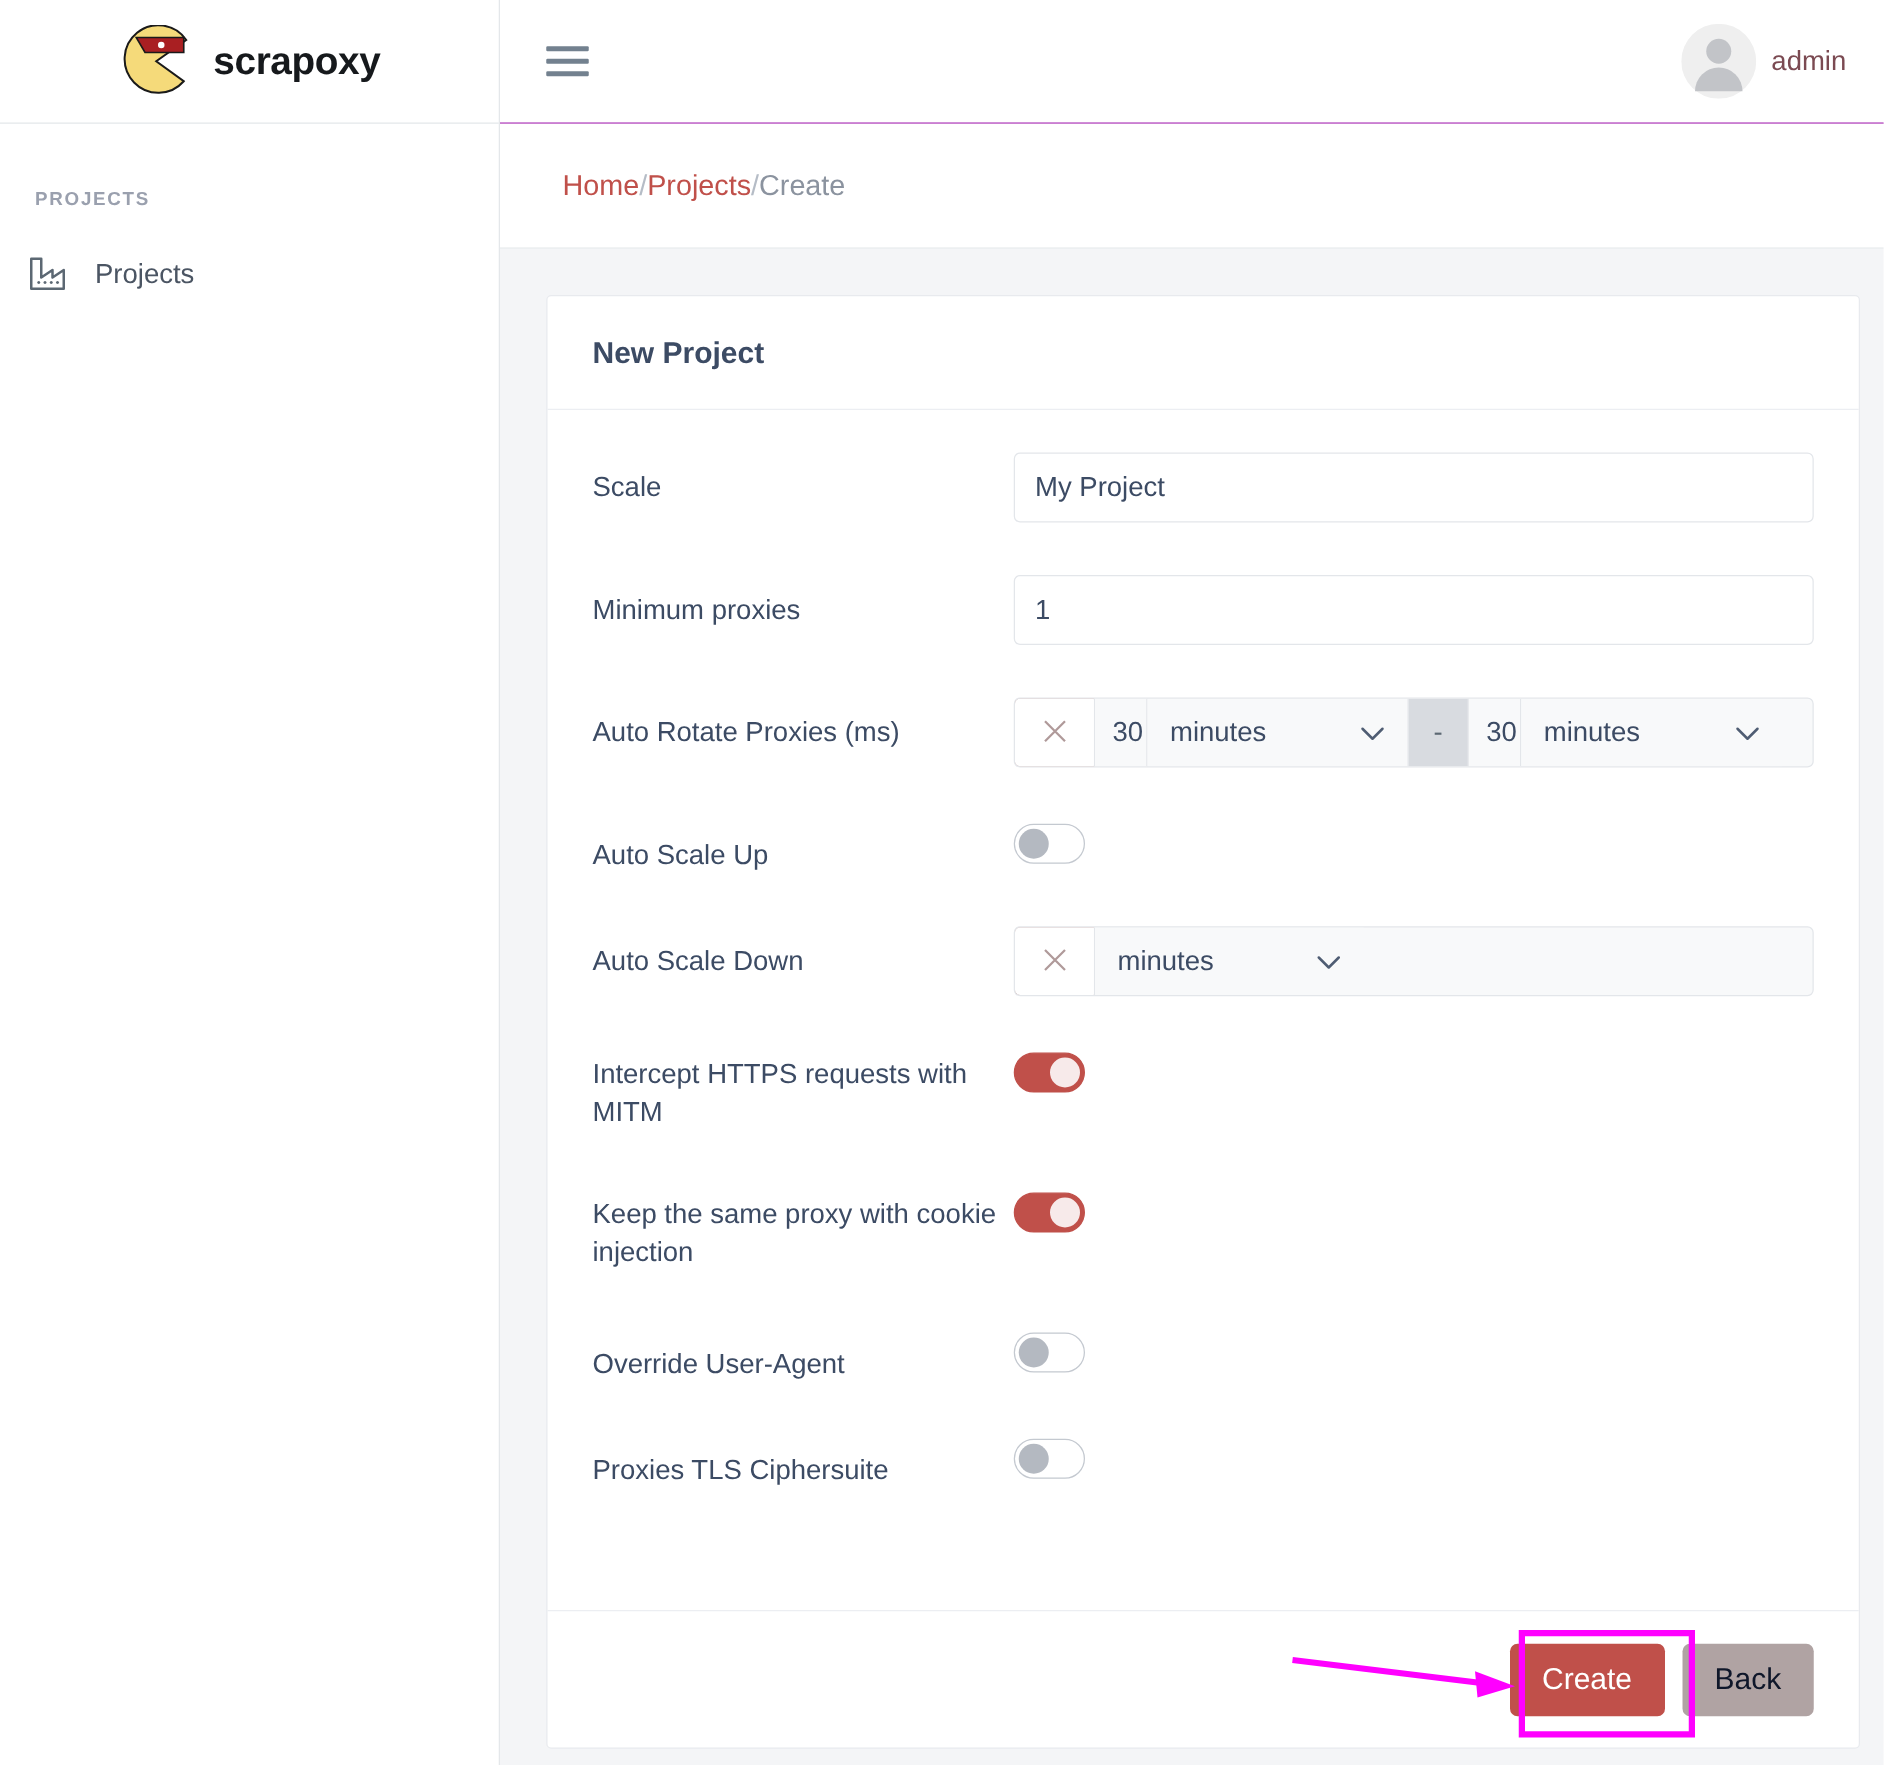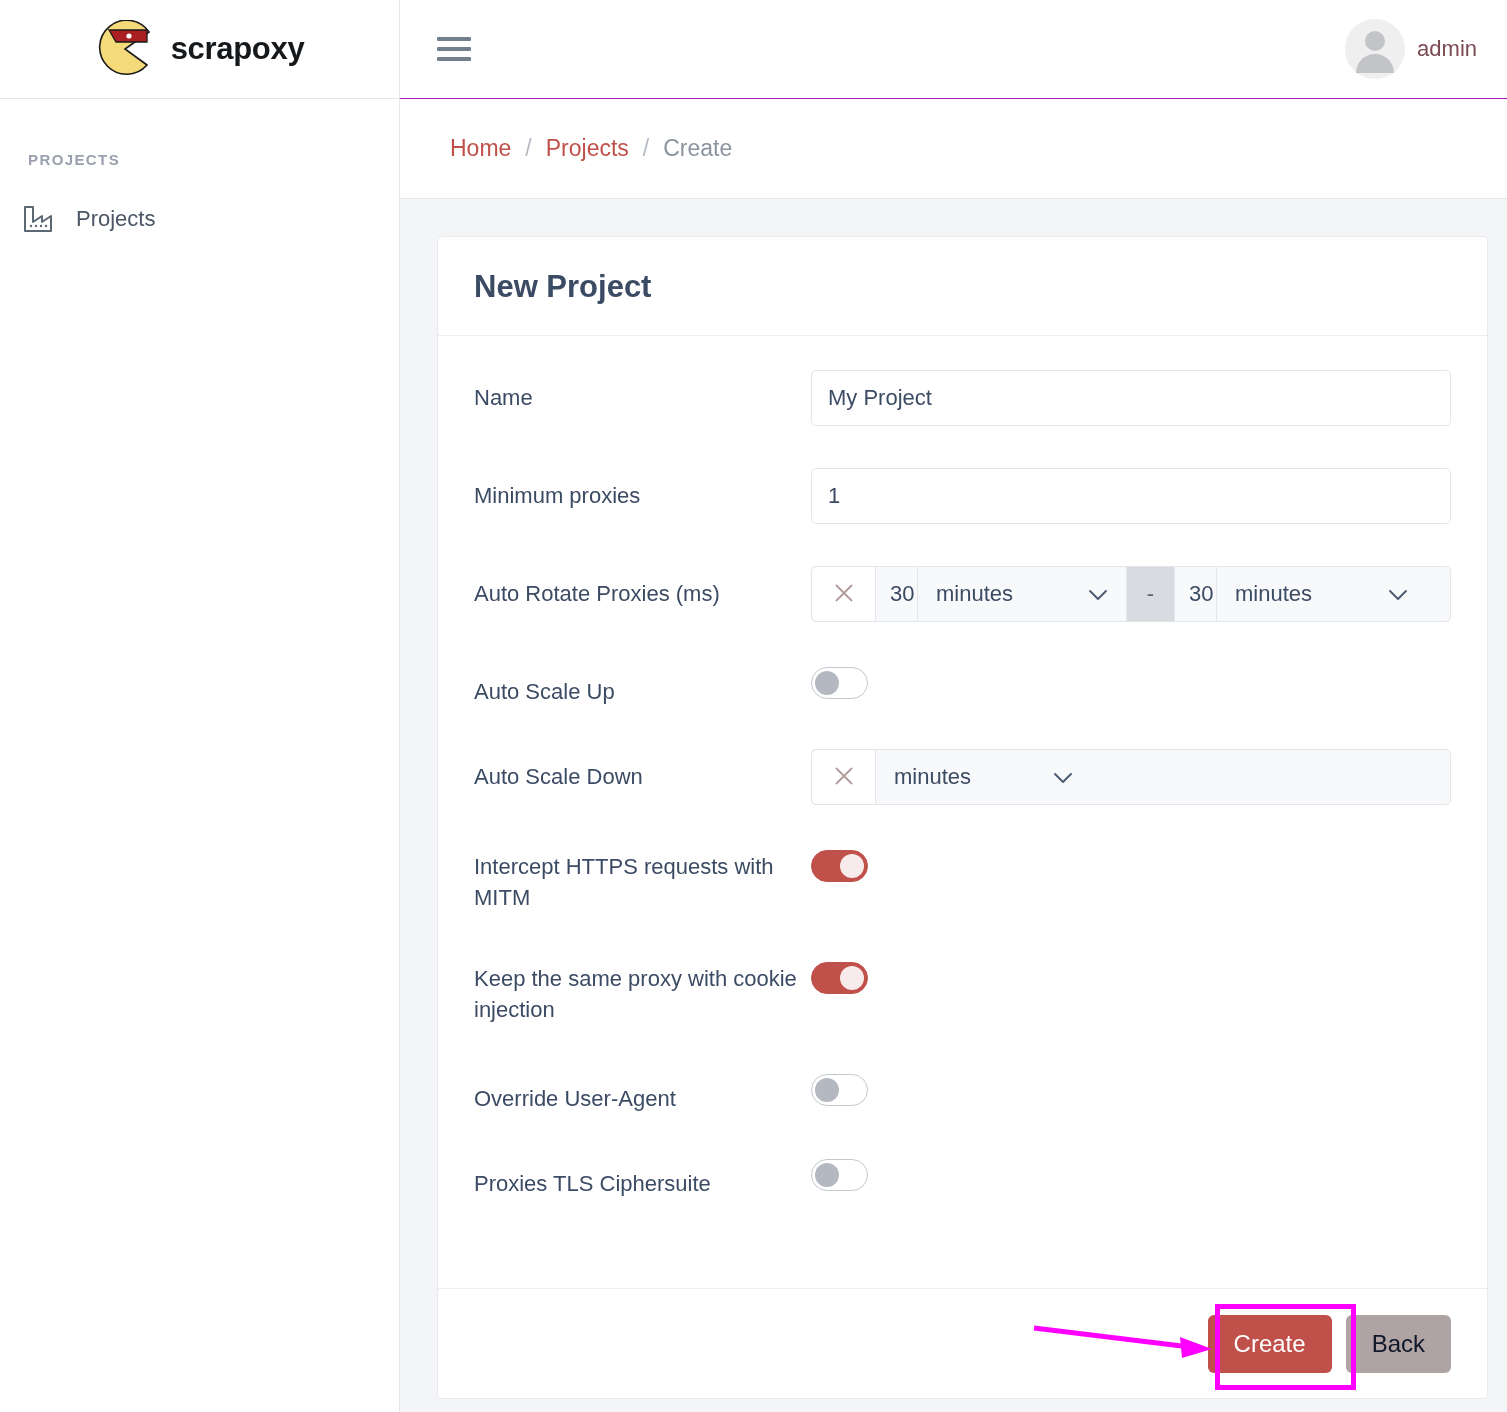--- a/index.html
+++ b/index.html
@@ -52,42 +52,42 @@
   .hamburger { width: 36px; height: 30px; cursor: pointer; display:block; }
   .topbar-spacer { flex: 1; }
   .user-area { display: flex; align-items: center; gap: 12px; cursor: pointer; }
   .avatar { width: 60px; height: 60px; display:block; }
   .user-name { font-size: 22px; color: #7b4a52; }
 
   .breadcrumb-bar {
     height: 100px; background: #fff;
     border-bottom: 1px solid #e4e7ea;
     display: flex; align-items: center;
-    padding-left: 50px; gap: 14px;
+    padding-left: 50px; 
   }
   .bc-link { font-size: 23px; color: #c0504a; cursor: pointer; }
   .bc-sep { font-size: 23px; color: #b5bcc6; }
   .bc-current { font-size: 23px; color: #8b939f; }
 
   .content {
     flex: 1; background: #f4f5f7;
     padding: 37px 19px 0 37px;
     overflow: hidden;
   }
   .card {
     background: #fff; width: 1051px;
     border: 1px solid #e8eaee; border-radius: 4px;
     display: flex; flex-direction: column;
     height: 1163px;
   }
   .card-header {
     padding: 32px 36px 30px 36px;
     border-bottom: 1px solid #eceef2;
   }
-  .card-title { font-size: 31px; font-weight: 700; color: #3c4b64; }
+  .card-title { font-size: 24px; font-weight: 700; color: #3c4b64; }
   .card-body { padding: 34px 36px 0 36px; flex: 1; }
 
   .form-row { display: flex; align-items: flex-start; margin-bottom: 42px; }
   .form-row.compact { margin-bottom: 46px; }
   .form-label {
     width: 337px; flex: 0 0 337px;
     font-size: 22px; color: #3c4b64;
     line-height: 31px; padding-top: 12px;
   }
   .form-label.twoline { padding-top: 4px; }
@@ -247,21 +247,21 @@
     <main class="content">
       <section class="card">
 
         <div class="card-header">
           <h1 class="card-title">New Project</h1>
         </div>
 
         <div class="card-body">
 
           <div class="form-row">
-            <label class="form-label">Name</label>
+            <label class="form-label">Scale</label>
             <div class="form-control">
               <input class="text-input" type="text" value="My Project" style="">
             </div>
           </div>
 
           <div class="form-row">
             <label class="form-label">Minimum proxies</label>
             <div class="form-control">
               <input class="text-input" type="text" value="1" style="">
             </div>

